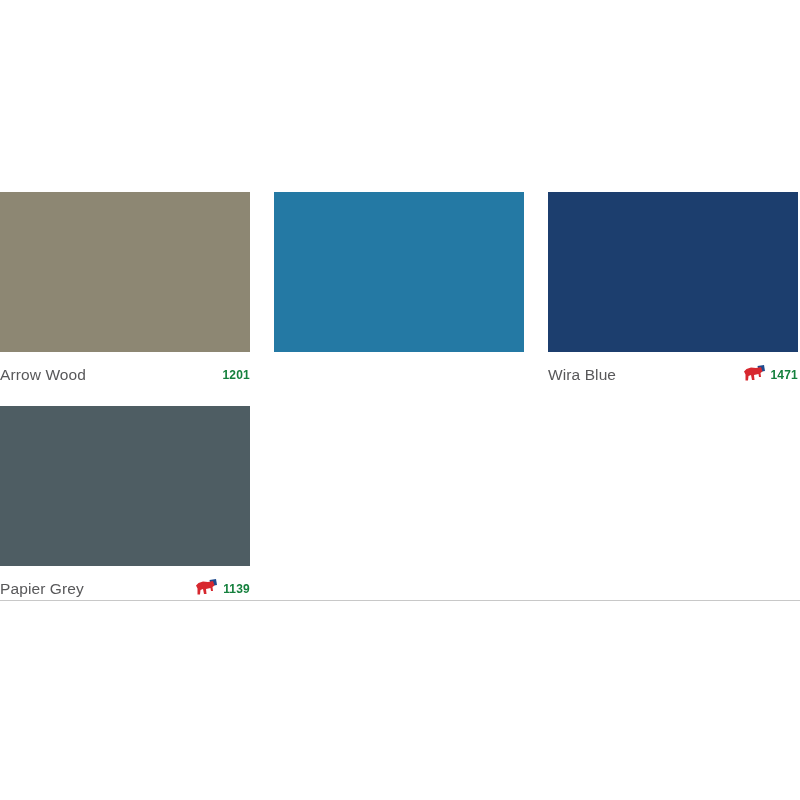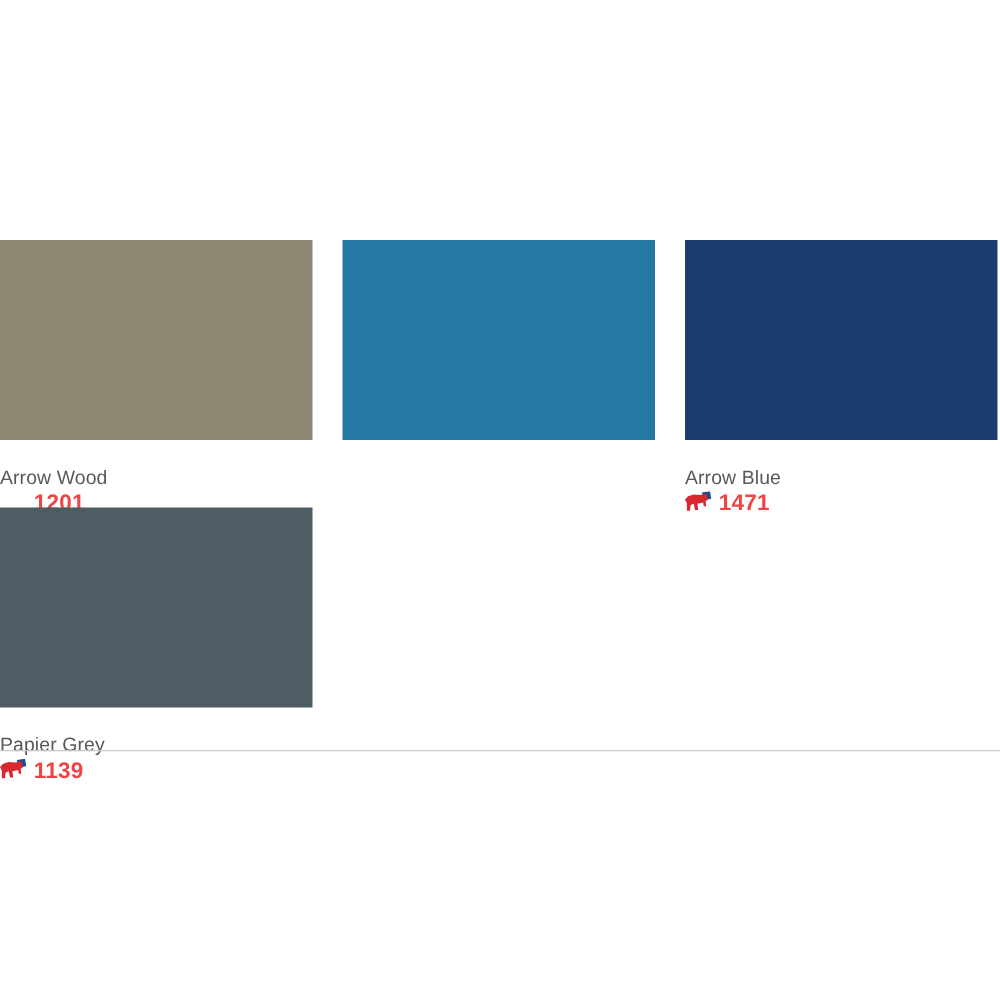--- a/index.html
+++ b/index.html
@@ -39,46 +39,46 @@
 
   .swatch-chip {
     width: 250px;
     height: 160px;
     display: block;
   }
 
   .swatch-caption {
     height: 36px;
     display: flex;
-    flex-direction: column;
+    align-items: center;
     justify-content: space-between;
-    padding-top: 22px;
+    padding-top: 9px;
     box-sizing: border-box;
   }
 
   .swatch-name {
     font-size: 15.5px;
     color: #58585a;
     letter-spacing: 0.1px;
     white-space: nowrap;
     font-weight: 400;
   }
 
   .swatch-meta {
     display: flex;
     flex-direction: row;
     align-items: center;
     gap: 5px;
     white-space: nowrap;
   }
 
   .swatch-code {
-    font-size: 18px;
+    font-size: 12px;
     font-weight: bold;
-    color: #ef4444;
+    color: #15803d;
     letter-spacing: 0.2px;
   }
 
   .brand-dog-icon {
     width: 22px;
     height: 19px;
     display: block;
     flex: 0 0 22px;
   }
 
@@ -118,21 +118,21 @@
       </div>
     </div>
 
     <div class="swatch-card">
       <div class="swatch-chip" style="background-color: rgb(36, 121, 164);"></div>
     </div>
 
     <div class="swatch-card">
       <div class="swatch-chip" style="background-color: rgb(28, 62, 110);"></div>
       <div class="swatch-caption">
-        <span class="swatch-name">Arrow Blue</span>
+        <span class="swatch-name">Wira Blue</span>
         <span class="swatch-meta">
           <span class="brand-dog-icon">
             <svg viewBox="0 0 44 38" xmlns="http://www.w3.org/2000/svg">
               <path fill="#1f4b8e" d="M27 2 L40 0 L42 12 L30 14 Z"></path>
               <path fill="#d7282f" d="M24 6 L34 4 L37 13 L33 16 L34 24 L30 24 L29 18 L20 20 L21 30 L16 30 L14 20 L9 22 L8 31 L3 31 L3 19 L0 13 L5 8 L14 5 Z"></path>
             </svg>
           </span>
           <span class="swatch-code">1471</span>
         </span>
       </div>

